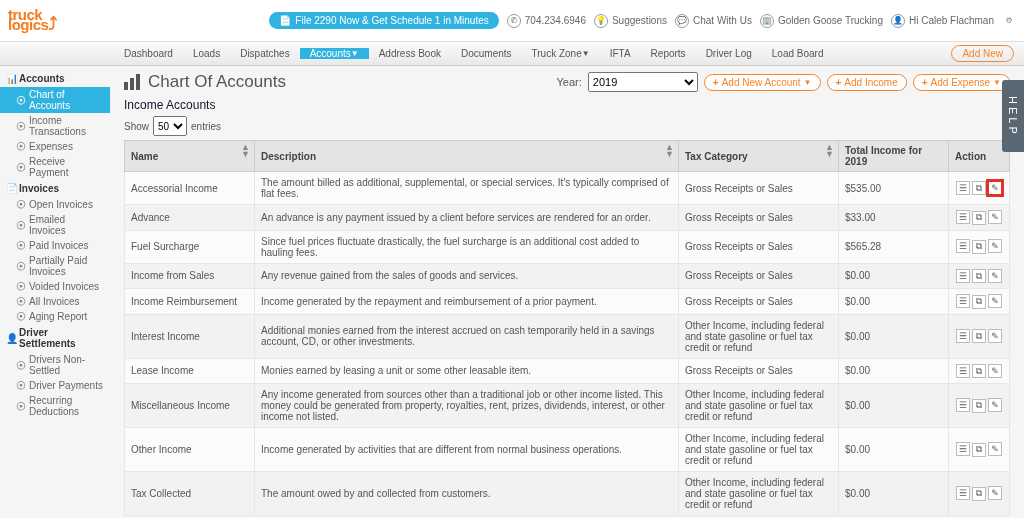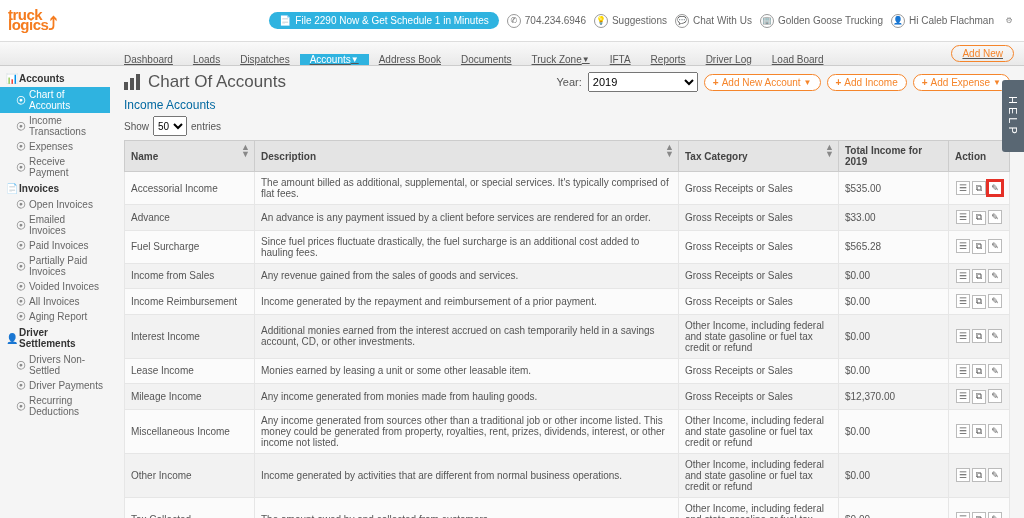--- a/index.html
+++ b/index.html
@@ -7,21 +7,21 @@
 
 
 .header { height:42px; background:#fff; border-bottom:1px solid #ddd; display:flex; align-items:center; padding:0 8px; gap:8px; }
 .logo { color:#f57c1f; font-weight:bold; font-size:15px; letter-spacing:-0.5px; }
 .logo-wrap { display:flex; flex-direction:column; line-height:0.75; }
 .ribbon { margin-left:auto; background:#2fb3e0; color:#fff; border-radius:10px; padding:3px 10px; font-size:10px; display:flex; align-items:center; gap:4px; }
 .hdr-item { display:flex; align-items:center; gap:4px; font-size:10px; color:#666; }
 .hdr-icon { width:14px; height:14px; border:1px solid #999; border-radius:50%; display:inline-flex; align-items:center; justify-content:center; font-size:8px; }
 
 
-.nav { height:24px; background:linear-gradient(#fafafa,#e9e9e9); border-bottom:1px solid #ccc; display:flex; align-items:flex-end; padding:0 6px;text-decoration:underline; }
+.nav { height:24px; background:linear-gradient(#fafafa,#e9e9e9); border-bottom:1px solid #ccc; display:flex; align-items:center; padding:0 6px; }
 .nav-spacer { width:108px; }
 .nav-item { padding:0 10px; display:flex; align-items:center; font-size:10px; color:#555; cursor:pointer; }
 .nav-item.active { background:#2fb3e0; color:#fff; }
 .nav-add { margin-left:auto; margin-right:4px; align-self:center; padding:2px 10px; border:1px solid #f5852b; border-radius:10px; color:#f5852b; font-size:10px; }
 
 
 .main { display:flex; height:calc(518px - 50px); }
 .sidebar { width:110px; background:#f5f5f5; font-size:10px; padding-top:4px; }
 .sb-head { padding:3px 6px; color:#333; font-weight:bold; display:flex; align-items:center; gap:4px; }
 .sb-item { padding:2px 6px 2px 16px; color:#666; cursor:pointer; display:flex; align-items:center; gap:4px; }
@@ -34,21 +34,21 @@
 
 .page-head { display:flex; align-items:center; gap:8px; }
 .page-title { font-size:17px; color:#555; display:flex; align-items:center; gap:6px; }
 .year-wrap { margin-left:auto; display:flex; align-items:center; gap:6px; }
 .year-label { font-size:11px; }
 select.year { width:110px; font-size:11px; height:20px; }
 .pill { border:1px solid #f5852b; border-radius:10px; color:#f5852b; padding:2px 8px; font-size:10px; cursor:pointer; display:inline-flex; align-items:center; gap:3px; background:#fff;}
 .pill .plus { font-weight:bold; }
 .caret-down { font-size:8px; }
 
-.subtitle { font-size:12px; margin:6px 0 4px; color:#0369a1; }
+.subtitle { font-size:12px; margin:6px 0 4px; color:#0f172a; }
 
 
 .controls { display:flex; align-items:center; margin-bottom:4px;justify-content:space-between; }
 .controls .left { display:flex; align-items:center; gap:4px; font-size:10px; }
 .controls select { font-size:10px; height:20px; }
 .controls .right { margin-left:auto; display:flex; align-items:center; gap:4px; font-size:10px; }
 .controls input[type=text] { width:80px; height:18px; border:1px solid #ccc; font-size:10px; padding:0 3px;}
 .btn-rec { border:1px solid #bbb; background:#f3f3f3; padding:2px 6px; font-size:9px; color:#666; cursor:pointer; }
 
 
@@ -238,27 +238,20 @@
             <td class="act"><span class="act-icon">☰</span><span class="act-icon">⧉</span><span class="act-icon edit">✎</span></td>
           </tr>
           <tr>
             <td>Lease Income</td>
             <td>Monies earned by leasing a unit or some other leasable item.</td>
             <td>Gross Receipts or Sales</td>
             <td class="num">$0.00</td>
             <td class="act"><span class="act-icon">☰</span><span class="act-icon">⧉</span><span class="act-icon edit">✎</span></td>
           </tr>
           <tr>
-            <td>Mileage Income</td>
-            <td>Any income generated from monies made from hauling goods.</td>
-            <td>Gross Receipts or Sales</td>
-            <td class="num">$12,370.00</td>
-            <td class="act"><span class="act-icon">☰</span><span class="act-icon">⧉</span><span class="act-icon edit">✎</span></td>
-          </tr>
-          <tr>
             <td>Miscellaneous Income</td>
             <td>Any income generated from sources other than a traditional job or other income listed. This money could be generated from property, royalties, rent, prizes, dividends, interest, or other income not listed.</td>
             <td>Other Income, including federal and state gasoline or fuel tax credit or refund</td>
             <td class="num">$0.00</td>
             <td class="act"><span class="act-icon">☰</span><span class="act-icon">⧉</span><span class="act-icon edit">✎</span></td>
           </tr>
           <tr>
             <td>Other Income</td>
             <td>Income generated by activities that are different from normal business operations.</td>
             <td>Other Income, including federal and state gasoline or fuel tax credit or refund</td>

